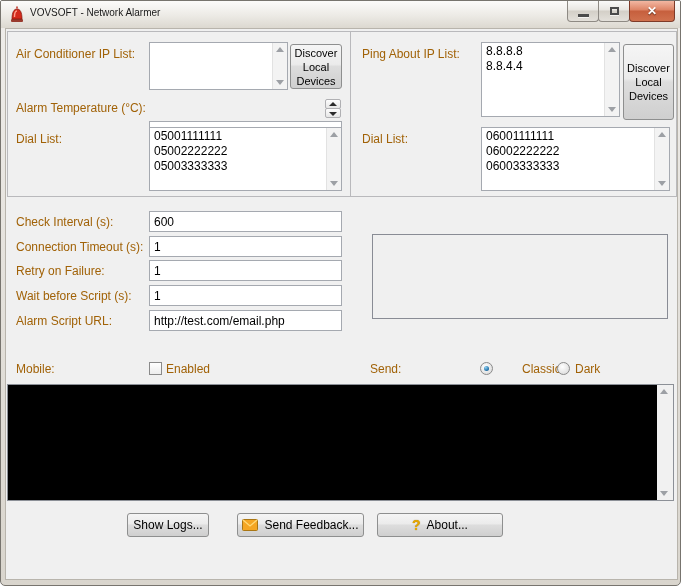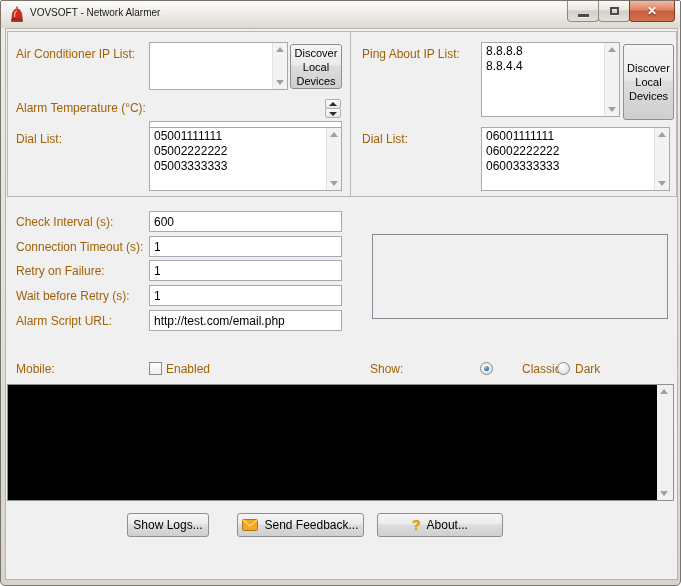--- a/index.html
+++ b/index.html
@@ -188,42 +188,42 @@
 
     <span class="lbl" style="left:10px; top:186px;">Check Interval (s):</span>
     <input class="txt" style="left: 143px; top: 182px; width: 193px; height: 21px;" value="600">
 
     <span class="lbl" style="left:10px; top:211px;">Connection Timeout (s):</span>
     <input class="txt" style="left: 143px; top: 207px; width: 193px; height: 21px;" value="1">
 
     <span class="lbl" style="left:10px; top:235px;">Retry on Failure:</span>
     <input class="txt" style="left: 143px; top: 231px; width: 193px; height: 21px;" value="1">
 
-    <span class="lbl" style="left:10px; top:260px;">Wait before Retry (s):</span>
+    <span class="lbl" style="left:10px; top:260px;">Wait before Script (s):</span>
     <input class="txt" style="left: 143px; top: 256px; width: 193px; height: 21px;" value="1">
 
     <span class="lbl" style="left:10px; top:285px;">Alarm Script URL:</span>
     <input class="txt" style="left: 143px; top: 281px; width: 193px; height: 21px;" value="http://test.com/email.php">
 
     <div class="tabpanel" style="left:366px; top:205px; width:296px; height:85px;"></div>
 
     <span class="lbl" style="left:381px; top:228px;">Modem Port:</span>
     <div class="combo" style="left:471px; top:224px; width:180px; height:22px;">
       <span>COM1</span>
       <i class="arrow"></i>
     </div>
 
     <span class="lbl" style="left:381px; top:256px;">Call Duration (s):</span>
     <input class="txt" style="left: 471px; top: 252px; width: 178px; height: 21px;" value="40">
 
     <span class="lbl" style="left:10px; top:333px;">Mobile:</span>
     <div class="checkbox" style="left:143px; top:333px;"></div>
     <span class="lbl" style="left:160px; top:333px;">Enabled</span>
 
-    <span class="lbl" style="left:364px; top:333px;">Show:</span>
+    <span class="lbl" style="left:364px; top:333px;">Send:</span>
     <div class="radio on" style="left:474px; top:333px;"></div>
     <span class="lbl" style="left:516px; top:333px;">Classic</span>
     <div class="radio" style="left:551px; top:333px;"></div>
     <span class="lbl" style="left:569px; top:333px;">Dark</span>
 
     <div class="log">
       <div class="log-black"></div>
       <div class="sb">
           <i class="tri-up"></i>
           <i class="tri-dn"></i>

